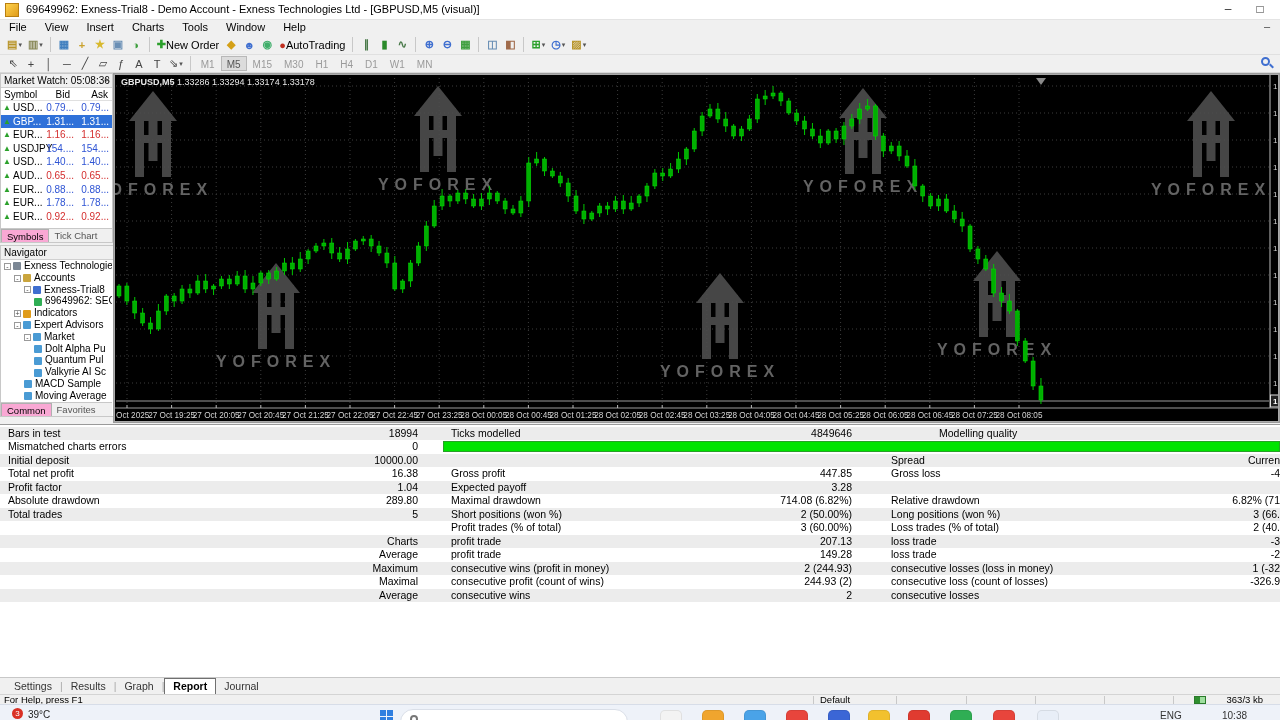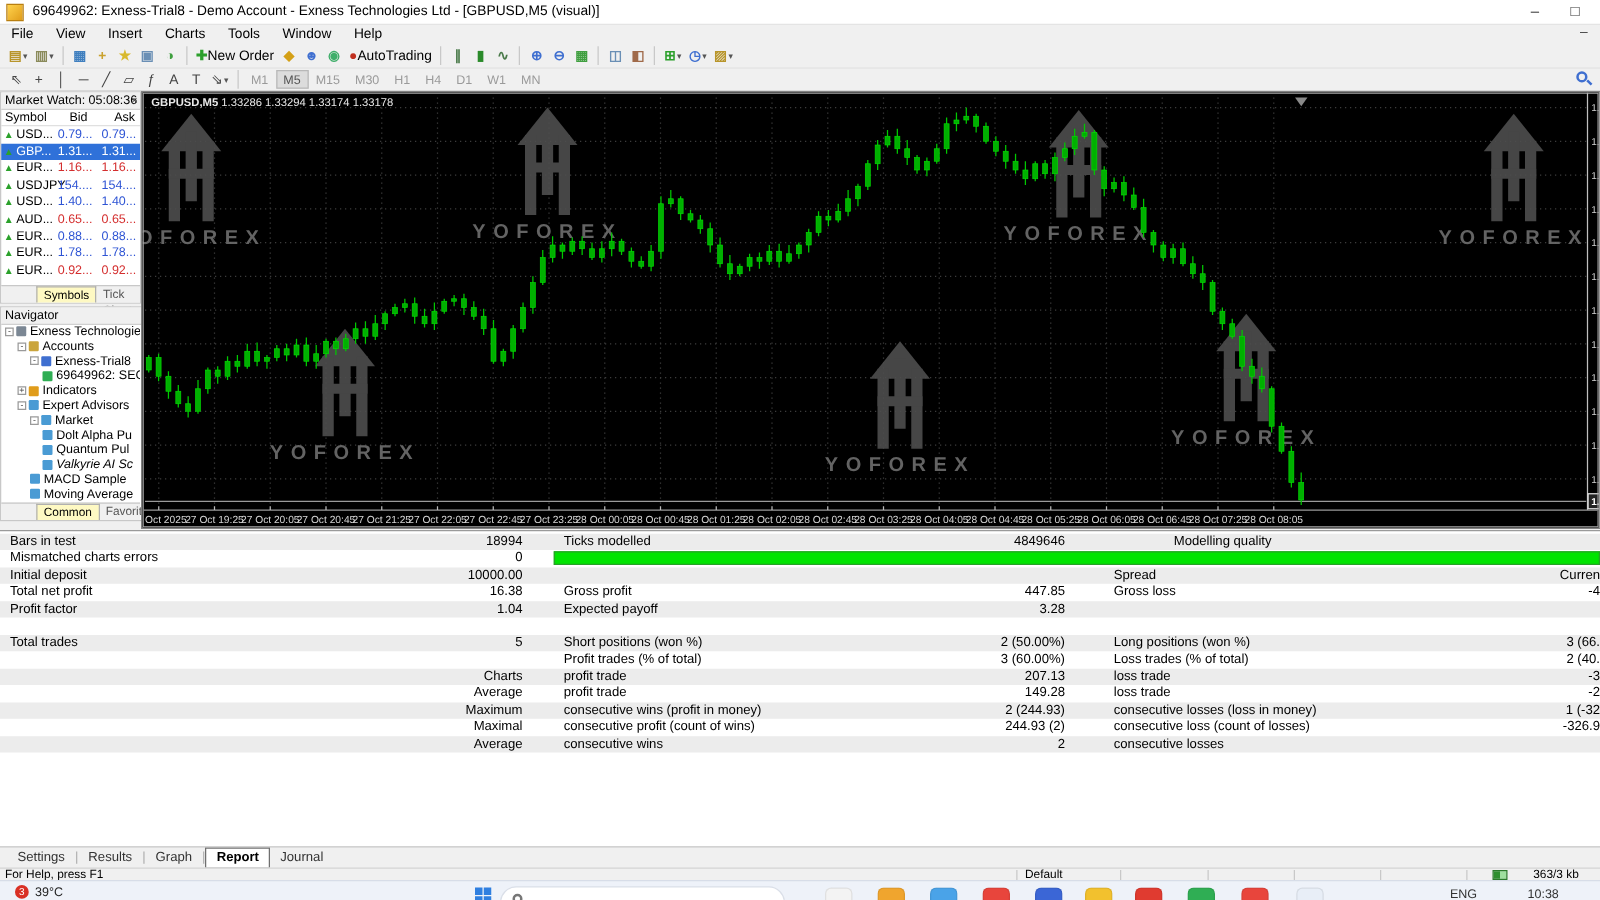--- a/index.html
+++ b/index.html
@@ -39,21 +39,21 @@
   #mw-rows { position:absolute; left:0; top:27px; width:111px; }
   .mw-row { position:relative; height:13.6px; font-size:10px; white-space:nowrap; }
   .mw-row .sym-ic { position:absolute; left:2px; top:2px; font-size:8px; color:#2ba12b; }
   .mw-row .sym { position:absolute; left:12px; top:0; line-height:13.6px; }
   .mw-row .bid { position:absolute; right:38px; top:0; line-height:13.6px; }
   .mw-row .ask { position:absolute; right:3px; top:0; line-height:13.6px; }
   .mw-row.sel { background:#2f71d9; color:#fff !important; }
   .mw-row.sel .bid,.mw-row.sel .ask { color:#fff !important; }
   #mw-tabs { position:absolute; left:0; bottom:0; width:111px; height:14px; background:#f0f0f0; border-top:1px solid #c8c8c8; font-size:9.5px; display:flex; }
   .mini-tab { padding:0 5px; line-height:13px; color:#555; }
-  .mini-tab.active { background:#fef9c3; border:1px solid #b0b0b0; border-bottom:none; color:#000;margin-left:28px; }
+  .mini-tab.active { background:#f9a8d4; border:1px solid #b0b0b0; border-bottom:none; color:#000; }
 
   #navigator { left:0; top:245px; width:133px; height:172px; background:#fff; border:1px solid #c8c8c8; }
   #nav-tree { position:absolute; left:0; top:14px; width:111px; overflow:hidden; height:142px; }
   .nav-row { position:relative; height:11.8px; line-height:11.8px; font-size:10px; white-space:nowrap; }
   .nav-exp { display:inline-block; width:7px; height:7px; border:1px solid #9a9a9a; line-height:5px; font-size:7px; text-align:center; color:#444; background:#fff; margin-right:2px; vertical-align:middle; }
   .nav-ic { display:inline-block; width:8px; height:8px; margin-right:3px; vertical-align:middle; border-radius:1px; }
   #nav-tabs { position:absolute; left:0; bottom:0; width:111px; height:14px; background:#f0f0f0; border-top:1px solid #c8c8c8; font-size:9.5px; display:flex; }
 
   
   #chart-wrap { left:113px; top:73px; width:1167px; height:350px; background:#000; border:1px solid #9a9a9a; }
@@ -323,21 +323,21 @@
   <div id="nav-tree">
       <div class="nav-row" style="padding-left: 3px;"><span class="nav-exp">-</span><span class="nav-ic" style="background: rgb(123, 135, 148);"></span><span>Exness Technologies MT4</span></div>
       <div class="nav-row" style="padding-left: 13px;"><span class="nav-exp">-</span><span class="nav-ic" style="background: rgb(202, 165, 61);"></span><span>Accounts</span></div>
       <div class="nav-row" style="padding-left: 23px;"><span class="nav-exp">-</span><span class="nav-ic" style="background: rgb(63, 111, 208);"></span><span>Exness-Trial8</span></div>
       <div class="nav-row" style="padding-left: 33px;"><span class="nav-ic" style="background: rgb(47, 174, 84);"></span><span>69649962: SEC</span></div>
       <div class="nav-row" style="padding-left: 13px;"><span class="nav-exp">+</span><span class="nav-ic" style="background: rgb(224, 156, 26);"></span><span>Indicators</span></div>
       <div class="nav-row" style="padding-left: 13px;"><span class="nav-exp">-</span><span class="nav-ic" style="background: rgb(74, 155, 212);"></span><span>Expert Advisors</span></div>
       <div class="nav-row" style="padding-left: 23px;"><span class="nav-exp">-</span><span class="nav-ic" style="background: rgb(74, 155, 212);"></span><span>Market</span></div>
       <div class="nav-row" style="padding-left: 33px;"><span class="nav-ic" style="background: rgb(74, 155, 212);"></span><span>Dolt Alpha Pu</span></div>
       <div class="nav-row" style="padding-left: 33px;"><span class="nav-ic" style="background: rgb(74, 155, 212);"></span><span>Quantum Pul</span></div>
-      <div class="nav-row" style="padding-left: 33px; font-style: italic;"><span class="nav-ic" style="background: rgb(74, 155, 212);"></span><span>Valkyrie AI Sc</span></div>
+      <div class="nav-row" style="padding-left: 33px;"><span class="nav-ic" style="background: rgb(74, 155, 212);"></span><span>Valkyrie AI Sc</span></div>
       <div class="nav-row" style="padding-left: 23px;"><span class="nav-ic" style="background: rgb(74, 155, 212);"></span><span>MACD Sample</span></div>
       <div class="nav-row" style="padding-left: 23px;"><span class="nav-ic" style="background: rgb(74, 155, 212);"></span><span>Moving Average</span></div>
     </div>
   <div id="nav-tabs">
       <div class="mini-tab active">Common</div>
       <div class="mini-tab">Favorites</div>
     </div>
 </div>
 
 <div id="chart-wrap" class="abs">
@@ -763,20 +763,28 @@
       <span class="rep-cell" style="right: 428px;">447.85</span>
       <span class="rep-cell" style="left: 891px;">Gross loss</span>
       <span class="rep-cell" style="right: 0px;">-4</span>
     </div>
     <div class="rep-row shade" style="top: 55.5px;">
       <span class="rep-cell" style="left: 8px;">Profit factor</span>
       <span class="rep-cell" style="right: 862px;">1.04</span>
       <span class="rep-cell" style="left: 451px;">Expected payoff</span>
       <span class="rep-cell" style="right: 428px;">3.28</span>
     </div>
+    <div class="rep-row" style="top: 69px;">
+      <span class="rep-cell" style="left: 8px;">Absolute drawdown</span>
+      <span class="rep-cell" style="right: 862px;">289.80</span>
+      <span class="rep-cell" style="left: 451px;">Maximal drawdown</span>
+      <span class="rep-cell" style="right: 428px;">714.08 (6.82%)</span>
+      <span class="rep-cell" style="left: 891px;">Relative drawdown</span>
+      <span class="rep-cell" style="right: 0px;">6.82% (71</span>
+    </div>
     <div class="rep-row shade" style="top: 82.5px;">
       <span class="rep-cell" style="left: 8px;">Total trades</span>
       <span class="rep-cell" style="right: 862px;">5</span>
       <span class="rep-cell" style="left: 451px;">Short positions (won %)</span>
       <span class="rep-cell" style="right: 428px;">2 (50.00%)</span>
       <span class="rep-cell" style="left: 891px;">Long positions (won %)</span>
       <span class="rep-cell" style="right: 0px;">3 (66.</span>
     </div>
     <div class="rep-row" style="top: 96px;">
       <span class="rep-cell" style="left: 451px;">Profit trades (% of total)</span>

